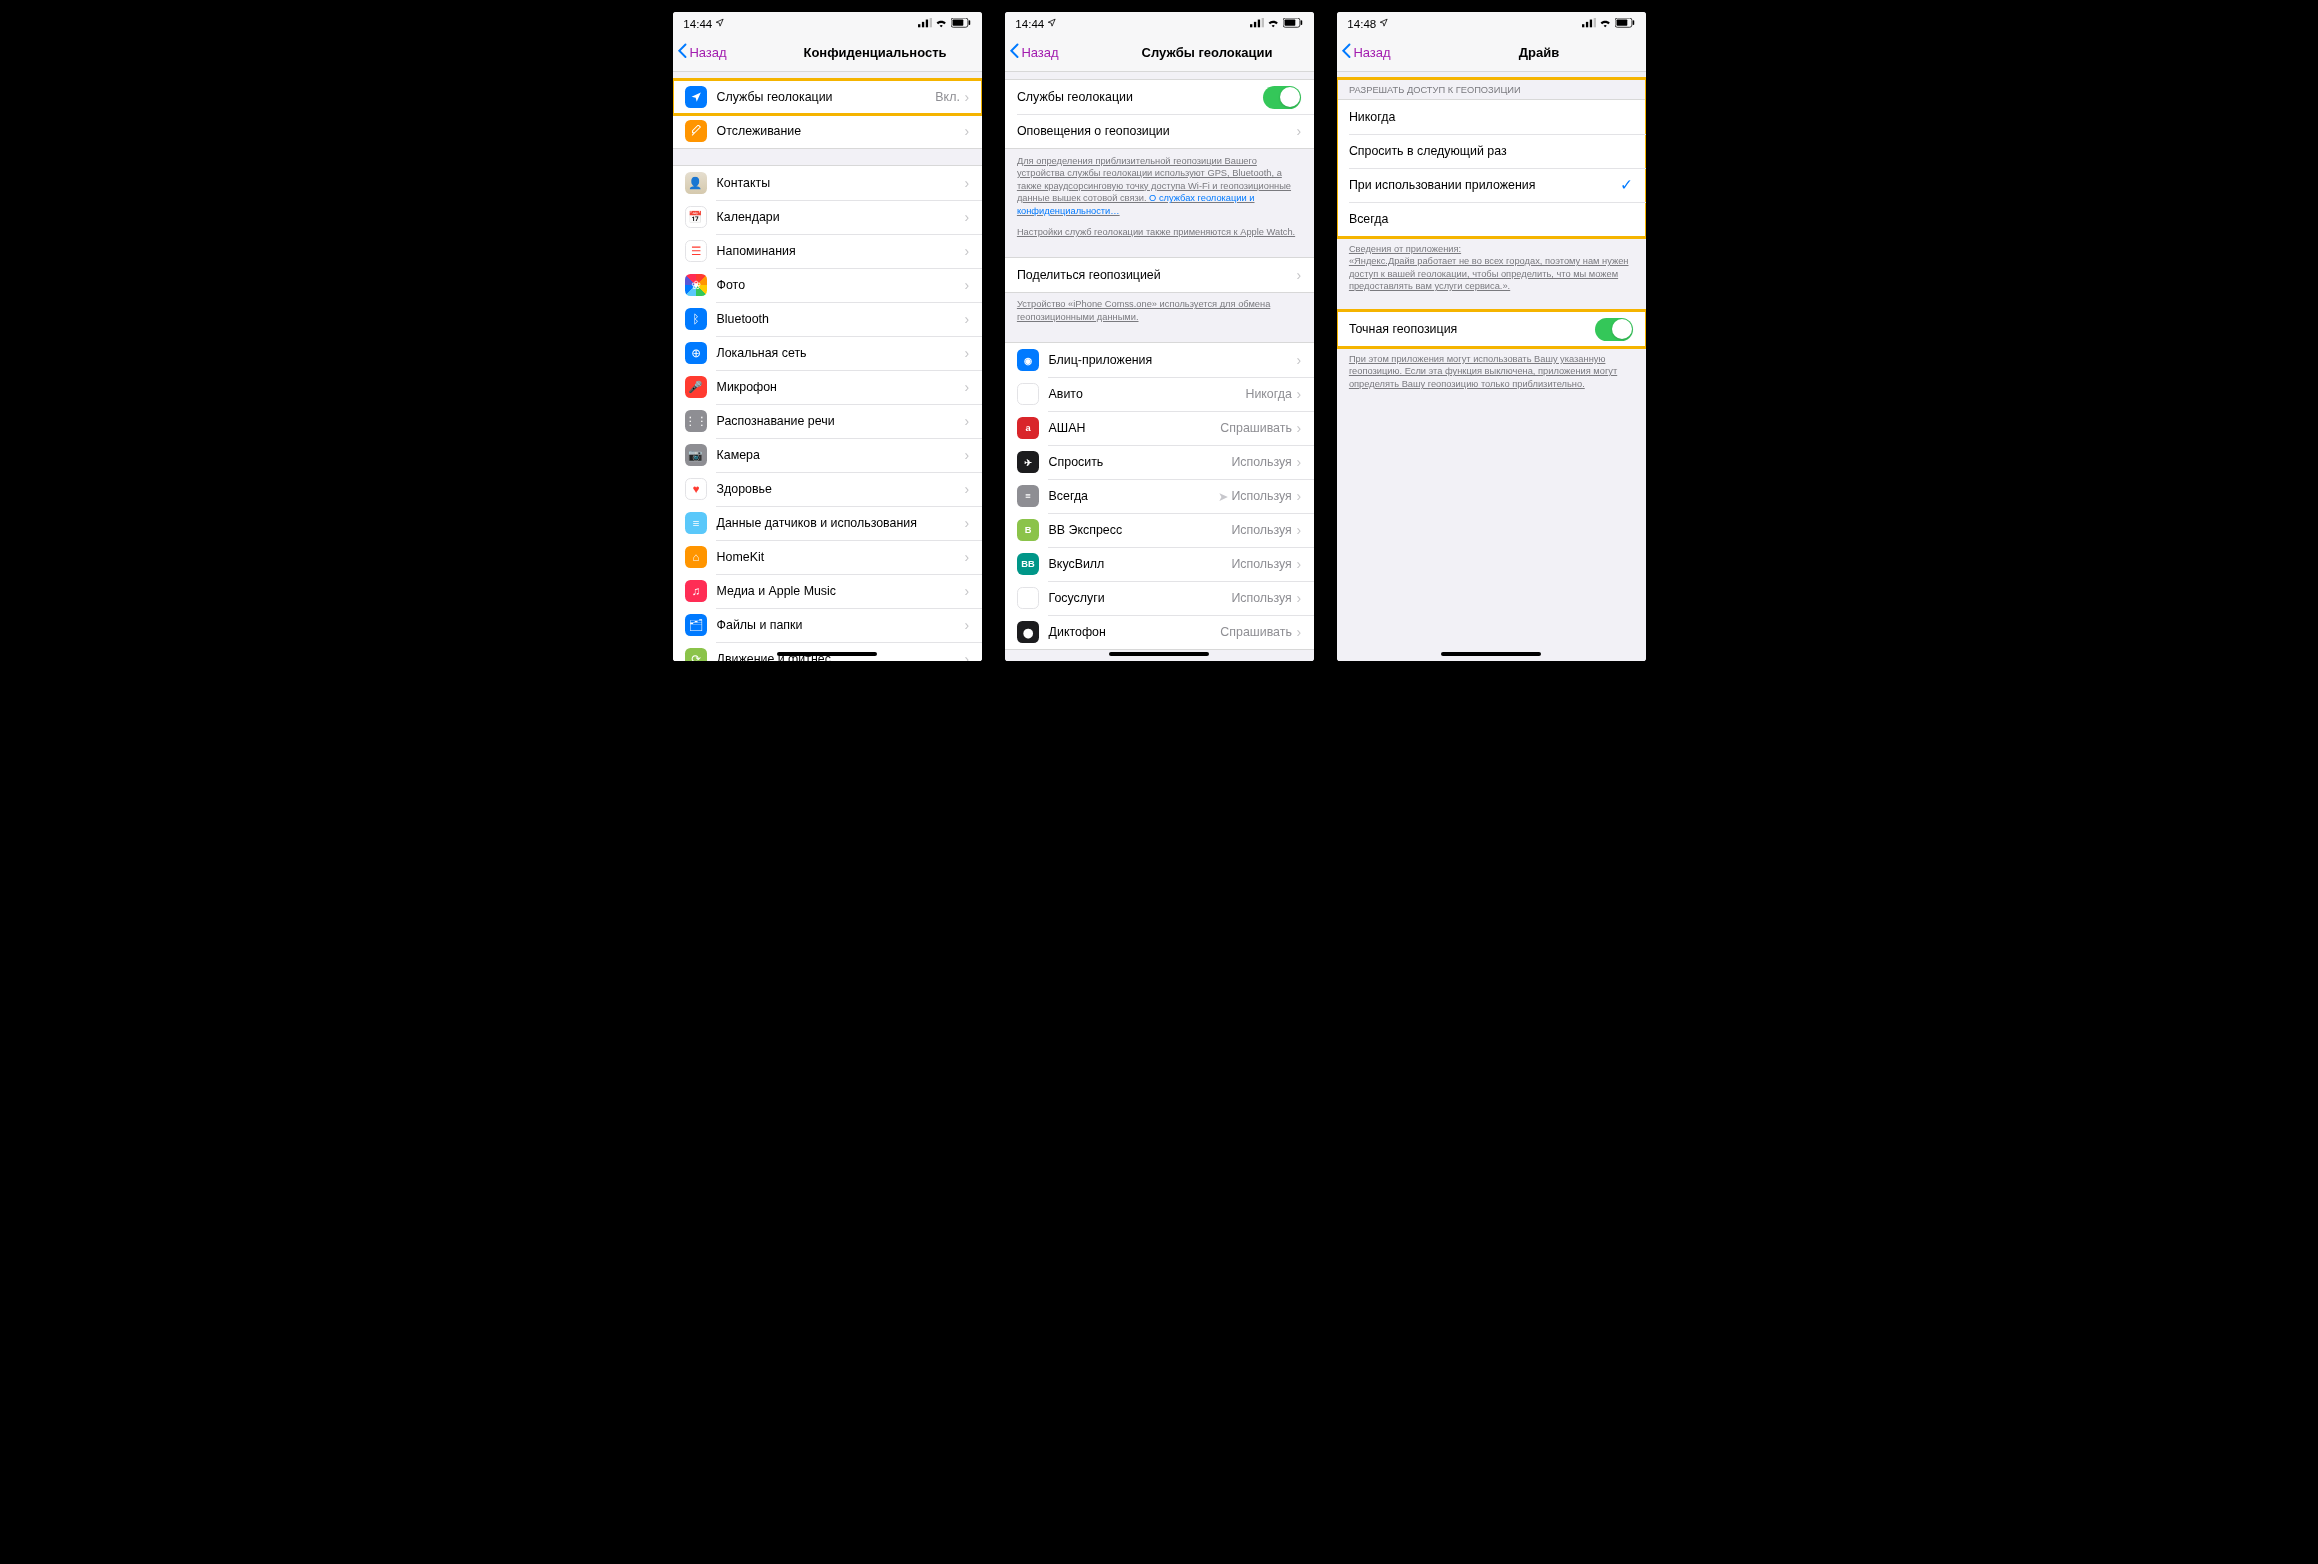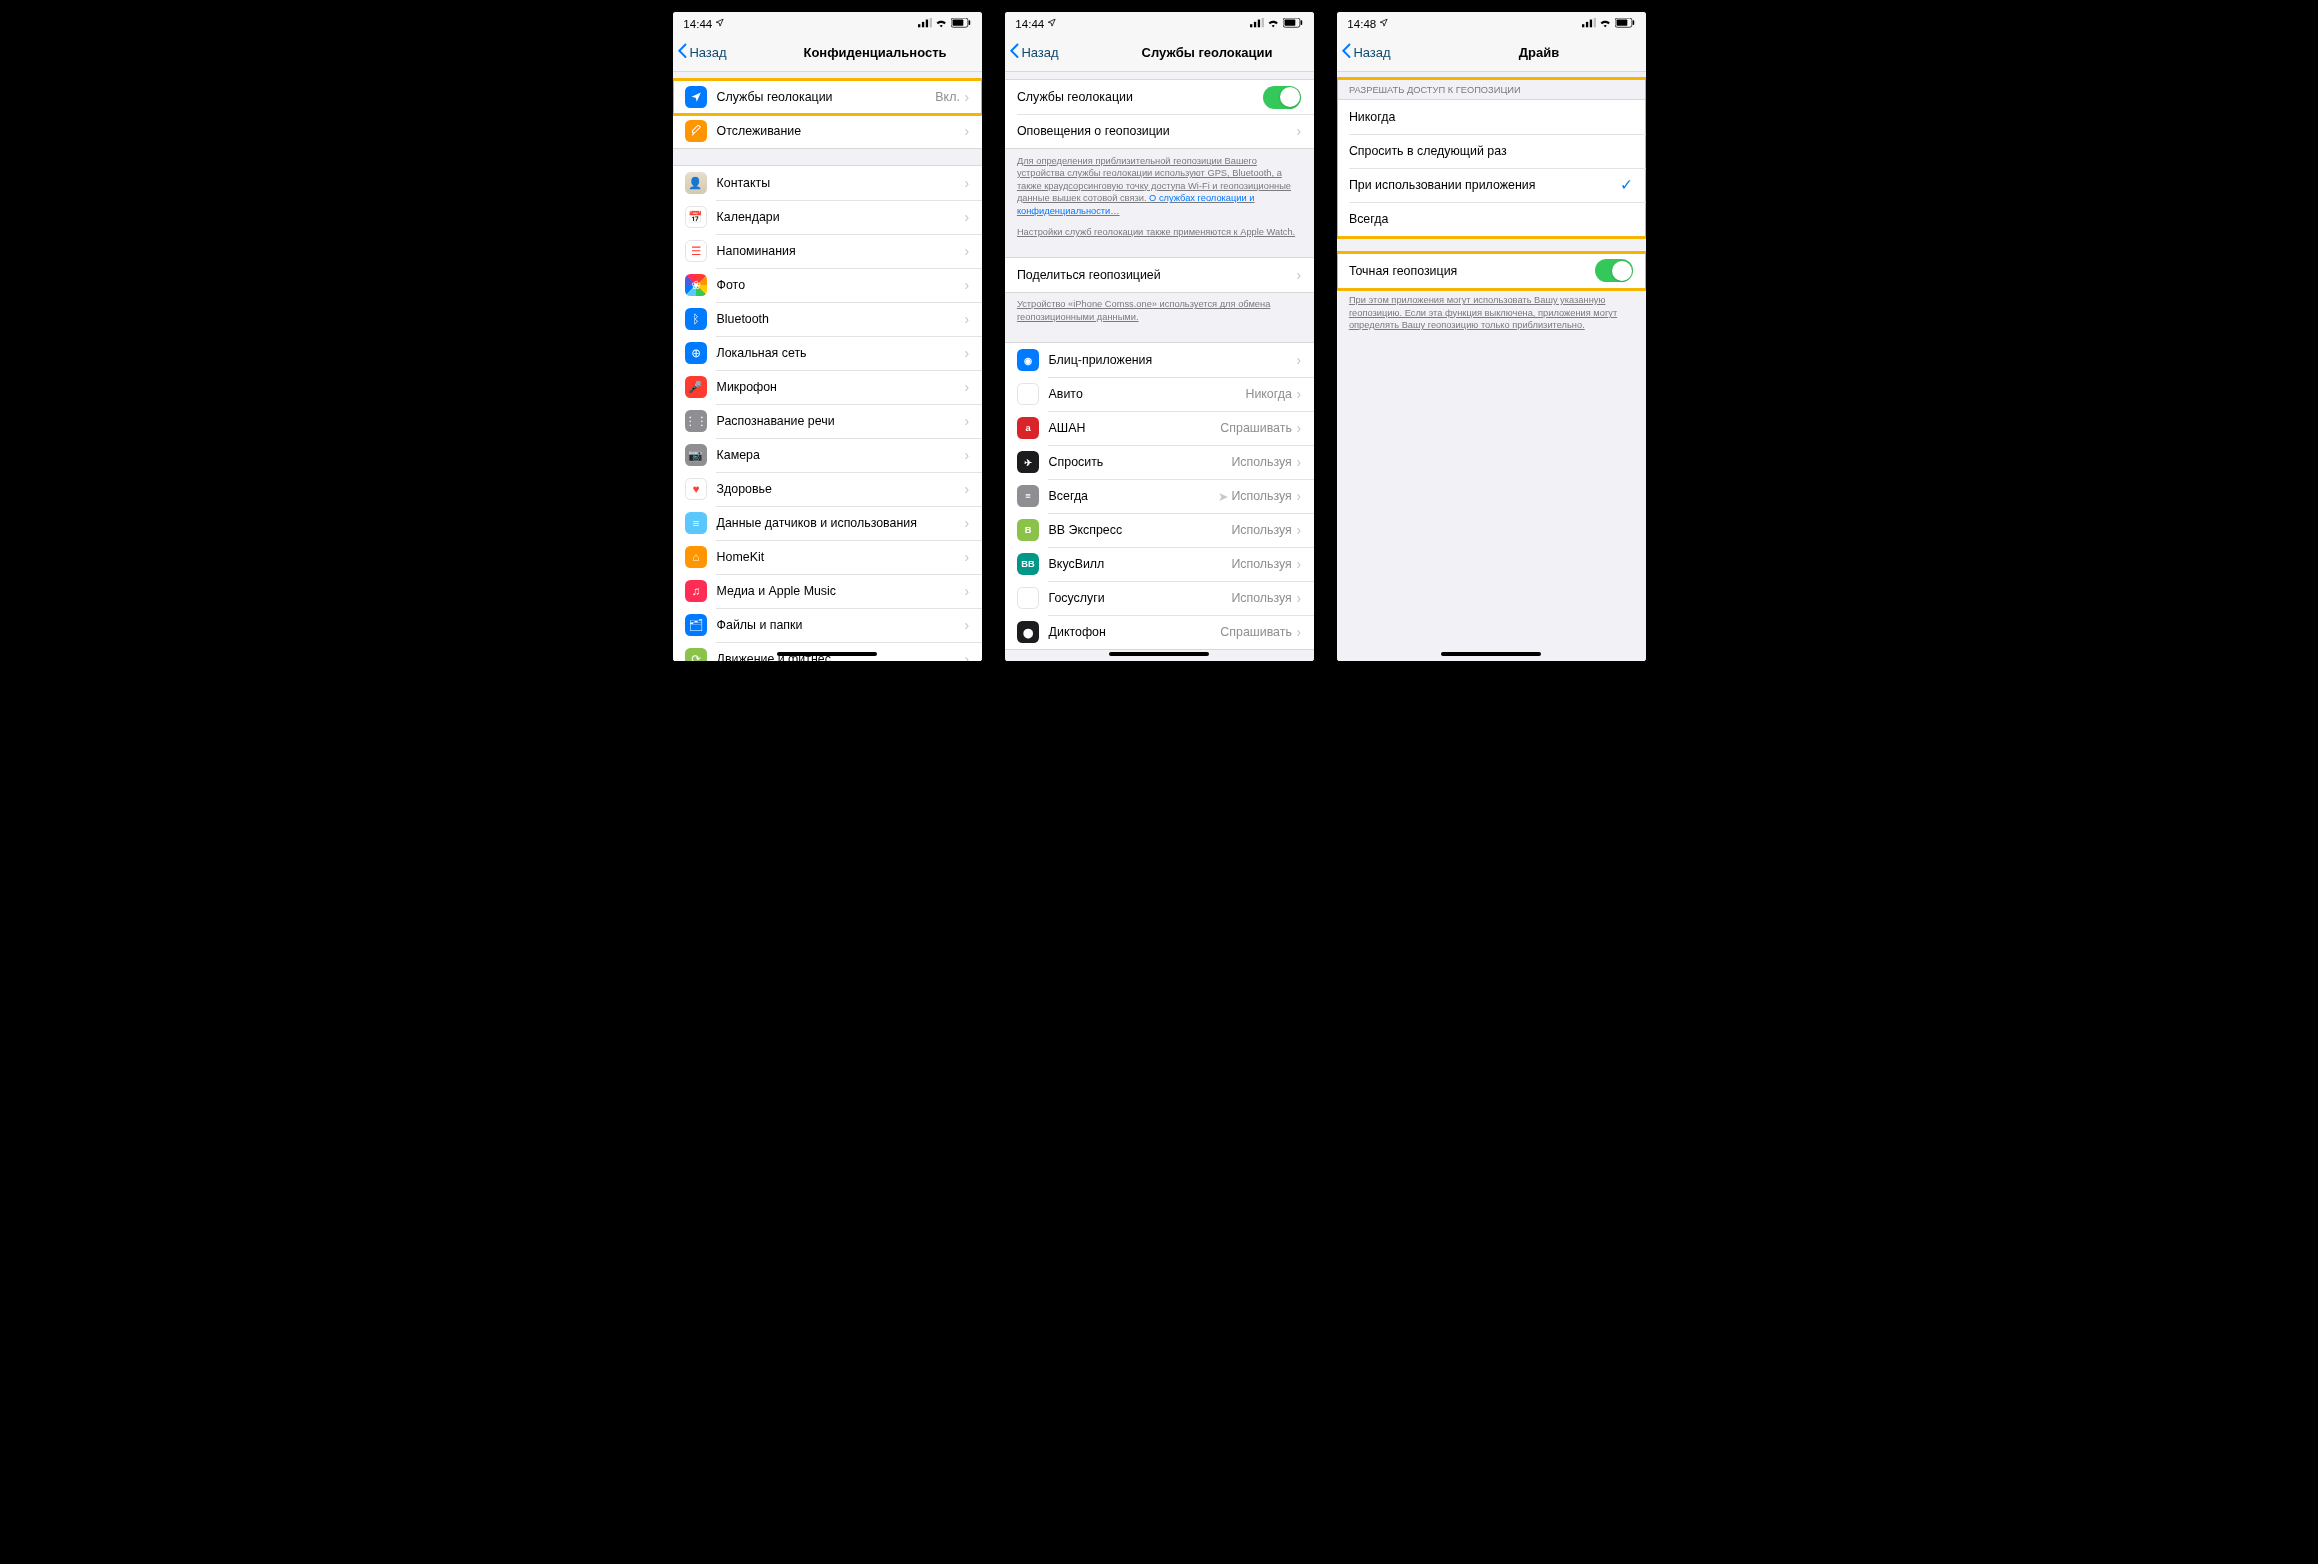--- a/index.html
+++ b/index.html
@@ -34,21 +34,21 @@
   .sb-right { display: flex; align-items: center; gap: 3.1px; }
   .navbar {
     background: #f7f7f8;
     height: 37px;
     border-bottom: 0.8px solid #d8d8d8;
     display: flex;
     align-items: center;
     position: relative;
   }
   .nav-back {
-    color: #0c4a6e;
+    color: #a21caf;
     display: flex;
     align-items: center;
     font-size: 13px;
     padding-left: 4.6px;
     gap: 1.5px;
     cursor: pointer;
   }
   .nav-title {
     position: absolute;
     left: 50%;
@@ -509,20 +509,24 @@
           </div>
           <div class="cell">
             <div class="cell-label">При использовании приложения</div>
             <span class="check">✓</span>
           </div>
           <div class="cell">
             <div class="cell-label">Всегда</div>
           </div>
         </div>
     </div>
+    <div class="group-footer">
+      <span>Сведения от приложения:</span><br>
+      <span>«Яндекс.Драйв работает не во всех городах, поэтому нам нужен доступ к вашей геолокации, чтобы определить, что мы можем предоставлять вам услуги сервиса.».</span>
+    </div>
     <div class="group hilite">
       <div class="cell-list">
         <div class="cell">
           <div class="cell-label">Точная геопозиция</div>
           <div class="switch"></div>
         </div>
       </div>
     </div>
     <div class="group-footer">При этом приложения могут использовать Вашу указанную геопозицию. Если эта функция выключена, приложения могут определять Вашу геопозицию только приблизительно.</div>
   </div>

